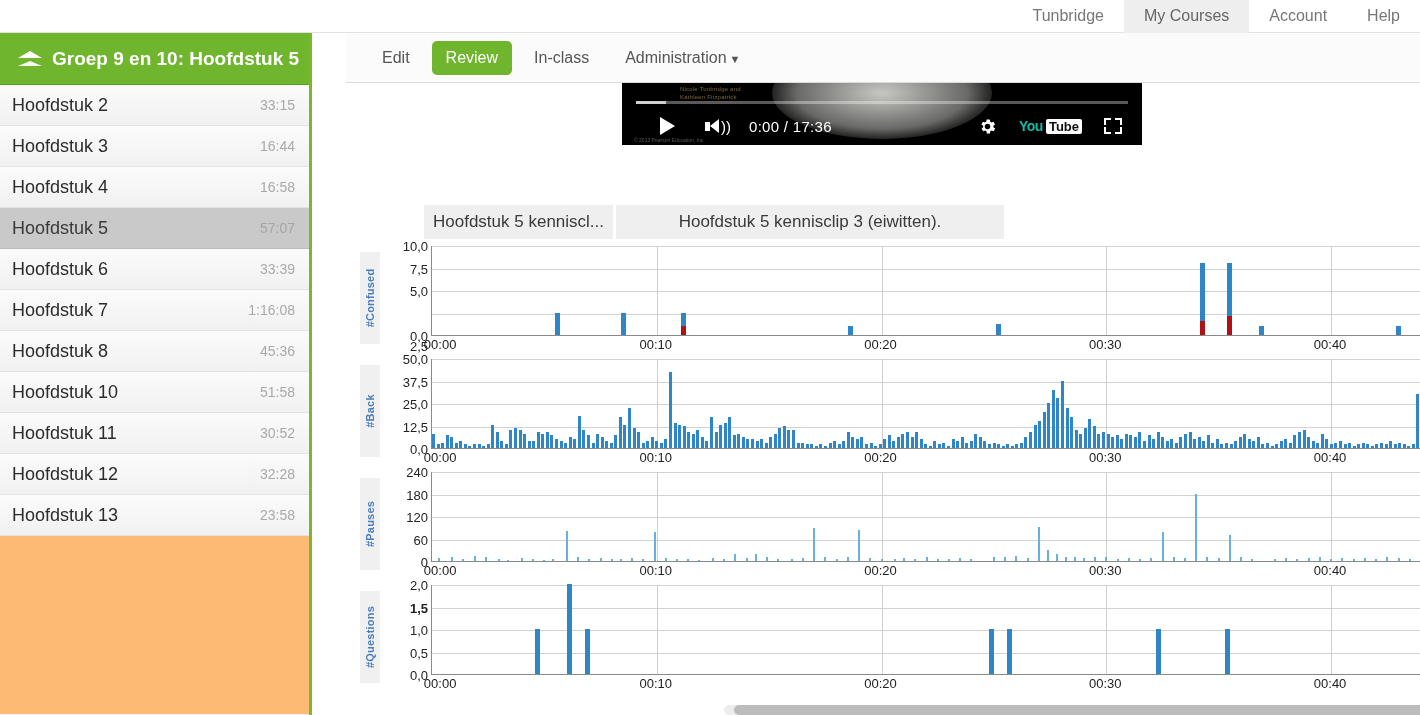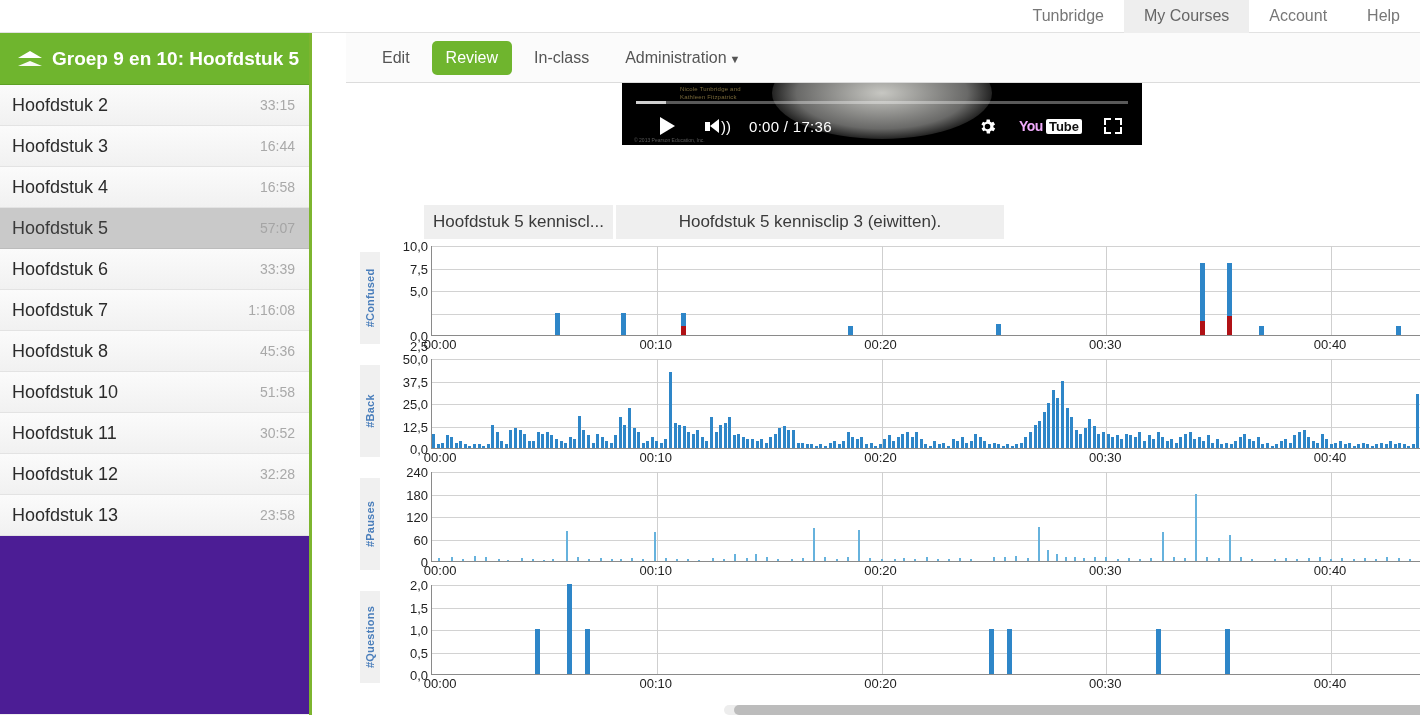--- a/index.html
+++ b/index.html
@@ -40,21 +40,21 @@
   .topnav { margin-left: auto; display: flex; align-items: stretch; height: 33px; }
   .topnav a {
     display: flex; align-items: center; padding: 0 20px;
     font-size: 16px; color: #777777; text-decoration: none; height: 33px;
   }
   .topnav a.active { background: #eeeeee; color: #666666; }
 
   
   .sidebar {
     position: absolute; top: 33px; left: 0; width: 312px; height: 682px;
-    border-right: 3px solid #7db52f; background: #4c1d95;
+    border-right: 3px solid #7db52f; background: #fdba74;
   }
   .sb-head {
     height: 52px; background: #6fb52e; color: #ffffff;
     display: flex; align-items: center; padding-left: 18px;
     font-size: 19px; font-weight: bold;
     border-bottom: 1px solid #5da025;
   }
   .chevwrap { display:flex; flex-direction:column; gap:3px; margin-right:10px; }
   .chevline { width: 0; height: 0; border-left: 12px solid transparent; border-right: 12px solid transparent; border-bottom: 7px solid #ffffff; }
   .chevline.thin { border-bottom-width: 5px; opacity: .95; }
@@ -110,21 +110,21 @@
   .v-play { width:0;height:0;border-left:15px solid #fff;border-top:9px solid transparent;border-bottom:9px solid transparent; margin-left: 26px;}
   .v-vol { margin-left: 30px; display:flex; align-items:center; }
   .v-vol .cone { width:0;height:0;border-right:9px solid #fff;border-top:7px solid transparent;border-bottom:7px solid transparent; }
   .v-vol .box { width:5px;height:9px;background:#fff; }
   .v-vol .wave { margin-left:2px; color:#fff; font-size:15px; line-height:1; }
   .v-time { color:#ffffff; font-size:15px; margin-left: 18px; letter-spacing:.3px; }
   .v-right { margin-left:auto; display:flex; align-items:center; gap:22px; padding-right: 8px;}
   .gear { width:19px;height:19px; position:relative; }
   .gear svg { display:block; }
   .ytlogo { display:flex; align-items:center; }
-  .ytlogo .yt1 { color:#f0abfc; font-size:14px; font-weight:bold; font-family:"Liberation Sans",sans-serif; letter-spacing:-.5px;}
+  .ytlogo .yt1 { color:#14b8a6; font-size:14px; font-weight:bold; font-family:"Liberation Sans",sans-serif; letter-spacing:-.5px;}
   .ytlogo .yt2 { background:#fff; color:#111; font-size:13px; font-weight:bold; padding:0 3px; margin-left:3px; border-radius:2px; }
   .fs { width:18px;height:16px; position:relative; }
   .fs span { position:absolute; width:7px; height:7px; border:2px solid #fff; }
   .fs .a{left:0;top:0;border-right:none;border-bottom:none;}
   .fs .b{right:0;top:0;border-left:none;border-bottom:none;}
   .fs .c{left:0;bottom:0;border-right:none;border-top:none;}
   .fs .d{right:0;bottom:0;border-left:none;border-top:none;}
 
   
   .cliptabs { position:absolute; top:172px; left: 78px; width: 996px; height: 34px; display:flex; }
@@ -701,21 +701,21 @@
         </div>
       </div>
       <div class="chartrow">
         <div class="ylab">
           <span>#Questions</span>
         </div>
         <div class="ticks">
           <div style="top: 90px;">0,0</div>
           <div style="top: 67.5px;">0,5</div>
           <div style="top: 45px;">1,0</div>
-          <div style="top: 22.5px;">1,5</div>
+          <div style="top: 22.5px; font-weight: bold;">1,5</div>
           <div style="top: 0px;">2,0</div>
         </div>
         <div class="plot">
           <div class="gl" style="top: 67.5px;"></div>
           <div class="gl" style="top: 45px;"></div>
           <div class="gl" style="top: 22.5px;"></div>
           <div class="gl" style="top: 0px;"></div>
           <div class="vl" style="left: 224.773px;"></div>
           <div class="vl" style="left: 449.545px;"></div>
           <div class="vl" style="left: 674.318px;"></div>

